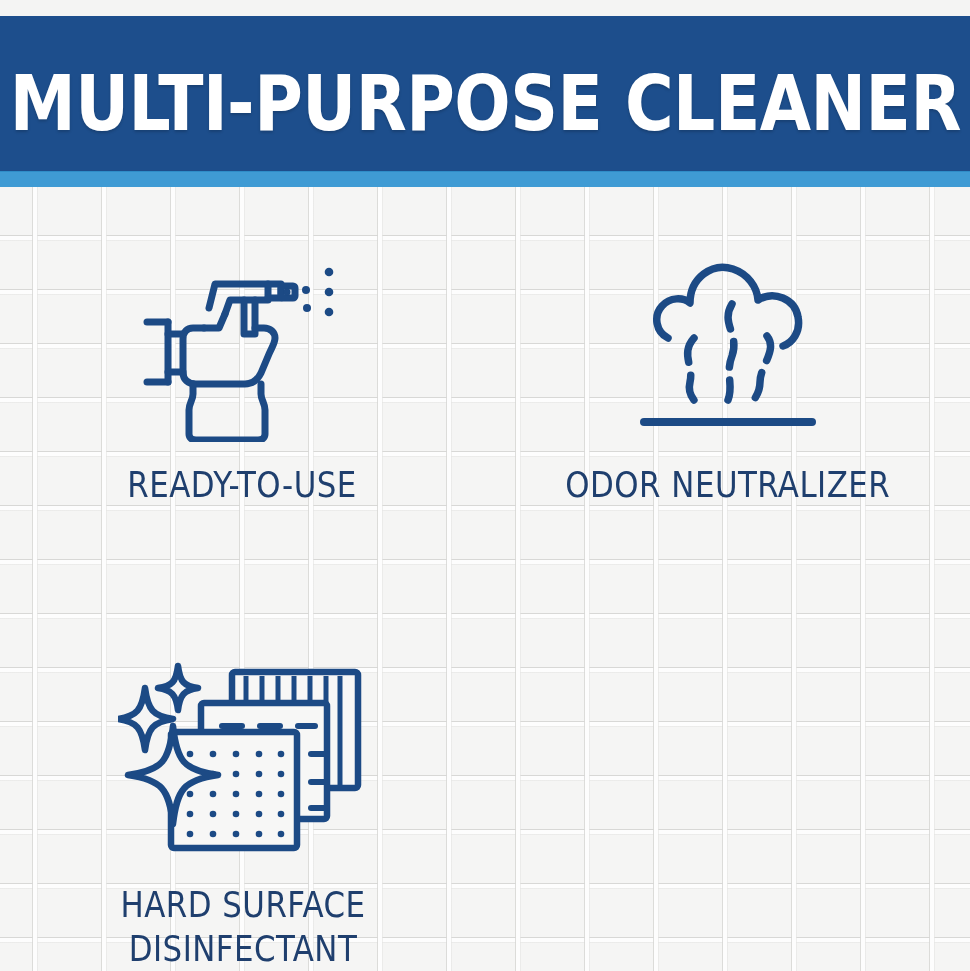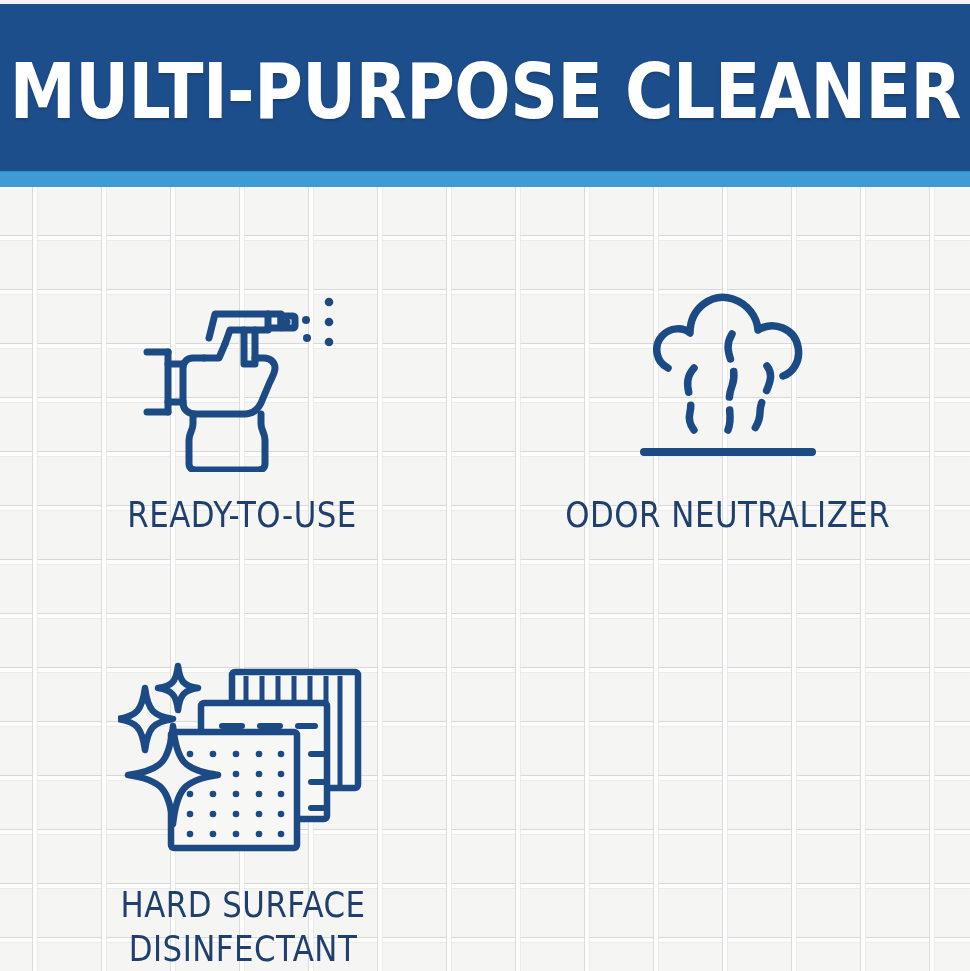--- a/index.html
+++ b/index.html
@@ -16,21 +16,21 @@
     width: 970px;
     height: 971px;
     overflow: hidden;
     background: #f4f4f3;
   }
 
   
   #header-band {
     position: absolute;
     left: 0;
-    top: 4px;
+    top: 16px;
     width: 970px;
     height: 171px;
     background: #1d4e8c;
     display: flex;
     align-items: center;
     justify-content: center;
     overflow: hidden;
   }
   #header-title {
     color: #ffffff;
@@ -100,21 +100,21 @@
     display: grid;
     grid-template-columns: 1fr 1fr;
     grid-template-rows: 350px 434px;
   }
   .feature-cell {
     position: relative;
     display: flex;
     flex-direction: column;
     align-items: center;
   }
-  .feature-cell.row1 { justify-content: flex-end; }
+  .feature-cell.row1 { justify-content: flex-start; padding-top: 55px; }
   .feature-cell.row2 { justify-content: flex-end; padding-top: 58px; }
 
   .feature-icon {
     display: block;
   }
   .feature-label {
     margin-top: 18px;
     color: #1f3f6e;
     font-family: "Liberation Sans Narrow", "DejaVu Sans Condensed", "Liberation Sans", sans-serif;
     font-weight: 400;

